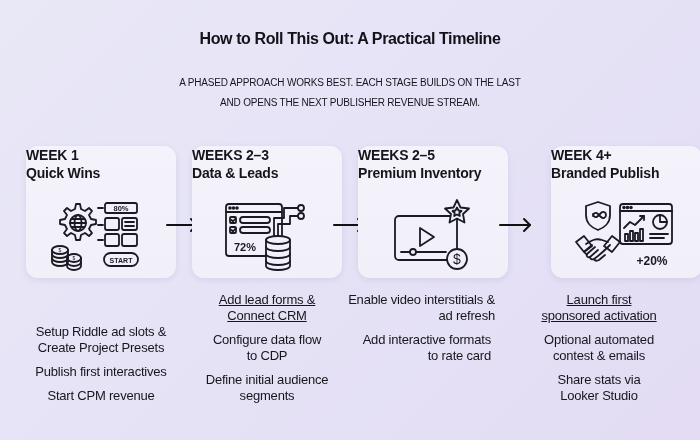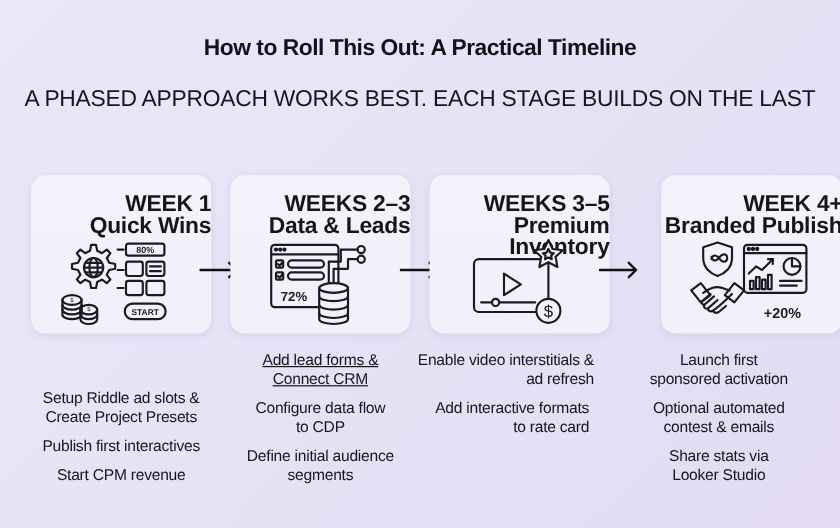--- a/index.html
+++ b/index.html
@@ -5,37 +5,37 @@
     * { margin: 0; padding: 0; box-sizing: border-box; }
     html, body { width: 700px; height: 440px; overflow: hidden; }
     body {
       font-family: "Liberation Sans", "DejaVu Sans", sans-serif;
       background: linear-gradient(135deg, #e9e8f6 0%, #e6e3f6 45%, #e3dcf4 100%);
       color: #14141c;
       position: relative;
     }
     .title {
       position: absolute; left: 0; top: 30px; width: 700px;
-      text-align: center; font-size: 19px; font-weight: bold;
+      text-align: center; font-size: 16px; font-weight: bold;
       letter-spacing: -0.4px; color: #121219;
     }
     .subtitle {
       position: absolute; left: 0; top: 73px; width: 700px;
-      text-align: center; font-size: 19px; line-height: 20px;
+      text-align: center; font-size: 10px; line-height: 20px;
       letter-spacing: -0.2px; color: #16161e;
     }
     .card {
       position: absolute; top: 146px; height: 132px; width: 150px;
       background: linear-gradient(180deg, #f4f3fb 0%, #f1f0f9 100%);
       border-radius: 12px;
       box-shadow: 0 2px 6px rgba(90, 80, 150, 0.12);
     }
     .card-title {
-      position: absolute; left: 0; top: 16px; width: 100%;
-      text-align: right; font-weight: bold; font-size: 19px;
+      position: absolute; left: 0; top: 0; width: 100%;
+      text-align: left; font-weight: bold; font-size: 14px;
       line-height: 18px; color: #15151c; letter-spacing: -0.2px;
     }
     .card-icon {
       position: absolute; left: 50%; top: 52px; transform: translateX(-50%);
       width: 110px; height: 76px;
     }
     .card-icon svg { width: 100%; height: 100%; display: block; }
     .arrow {
       position: absolute; top: 217px; width: 34px; height: 16px;
     }
@@ -48,20 +48,21 @@
       font-size: 13px; line-height: 16px; margin-bottom: 8px;
       letter-spacing: -0.2px;
     }
   </style>
 </head>
 <body>
 
 <div class="title">How to Roll This Out: A Practical Timeline</div>
 <div class="subtitle">
   <div>A PHASED APPROACH WORKS BEST. EACH STAGE BUILDS ON THE LAST</div>
+  <div>AND OPENS THE NEXT PUBLISHER REVENUE STREAM.</div>
 </div>
 
 <div class="card" style="left:26px;">
   <div class="card-title">
     <div>WEEK 1</div>
     <div>Quick Wins</div>
   </div>
   <div class="card-icon">
     <svg viewBox="0 0 110 76" fill="none" stroke="#1a1a22" stroke-width="1.8" stroke-linejoin="round" stroke-linecap="round">
 
@@ -147,21 +148,21 @@
 
 <div class="arrow" style="left:333px;">
   <svg viewBox="0 0 34 16" fill="none" stroke="#111" stroke-width="2" stroke-linecap="round" stroke-linejoin="round">
     <line x1="1" y1="8" x2="31" y2="8"></line>
       <polyline points="25,2 31,8 25,14"></polyline>
   </svg>
 </div>
 
 <div class="card" style="left:358px;">
   <div class="card-title">
-    <div>WEEKS 3–5</div>
+    <div>WEEKS 2–5</div>
     <div>Premium Inventory</div>
   </div>
   <div class="card-icon">
     <svg viewBox="0 0 110 76" fill="none" stroke="#1a1a22" stroke-width="1.8" stroke-linejoin="round" stroke-linecap="round">
 
       <rect x="17" y="18" width="62" height="44" rx="4"></rect>
       <polygon points="42,30 42,48 56,39"></polygon>
       <line x1="23" y1="54" x2="32" y2="54"></line>
       <circle cx="35" cy="54" r="3"></circle>
       <line x1="38" y1="54" x2="68" y2="54"></line>
@@ -229,16 +230,16 @@
 <div class="tasks" style="left:182px;">
   <div class="task" style="padding:0 30px;text-decoration:underline;">Add lead forms &amp; Connect CRM</div>
   <div class="task" style="padding:0 30px;">Configure data flow to CDP</div>
   <div class="task" style="padding:0 18px;">Define initial audience segments</div>
 </div>
 <div class="tasks" style="left:335px;text-align:right;">
   <div class="task" style="padding:0 10px;">Enable video interstitials &amp; ad refresh</div>
   <div class="task" style="padding:0 14px;">Add interactive formats to rate card</div>
 </div>
 <div class="tasks" style="left:514px;">
-  <div class="task" style="padding:0 22px;">Launch first sponsored activation</div>
+  <div class="task" style="padding:0 22px;text-decoration:underline;">Launch first sponsored activation</div>
   <div class="task" style="padding:0 26px;">Optional automated contest &amp; emails</div>
   <div class="task" style="padding:0 40px;">Share stats via Looker Studio</div>
 </div>
 
 </body></html>

